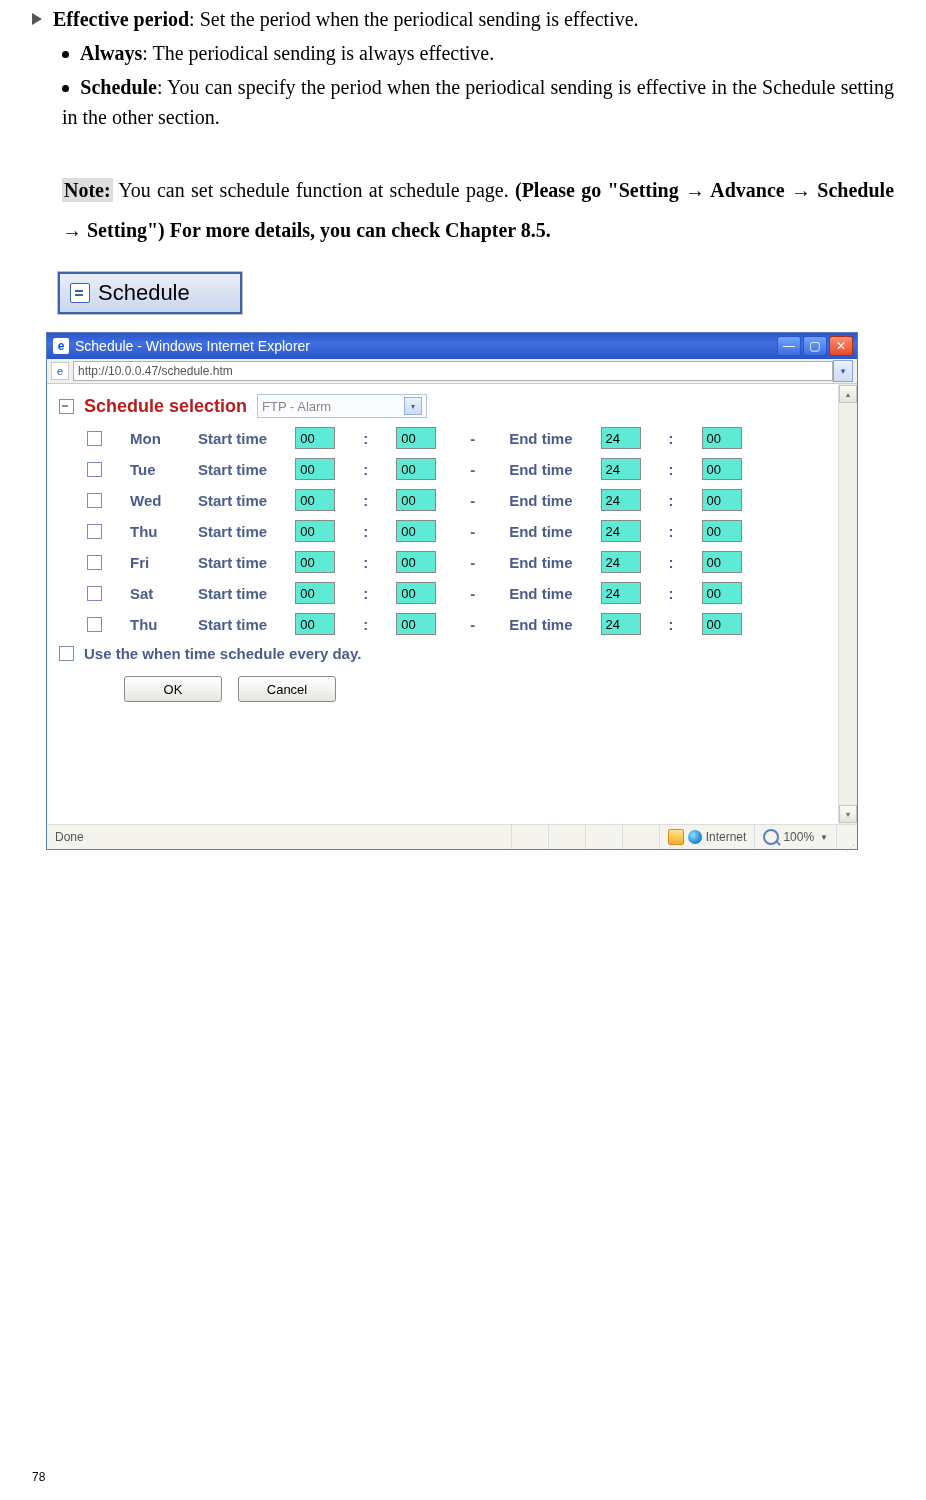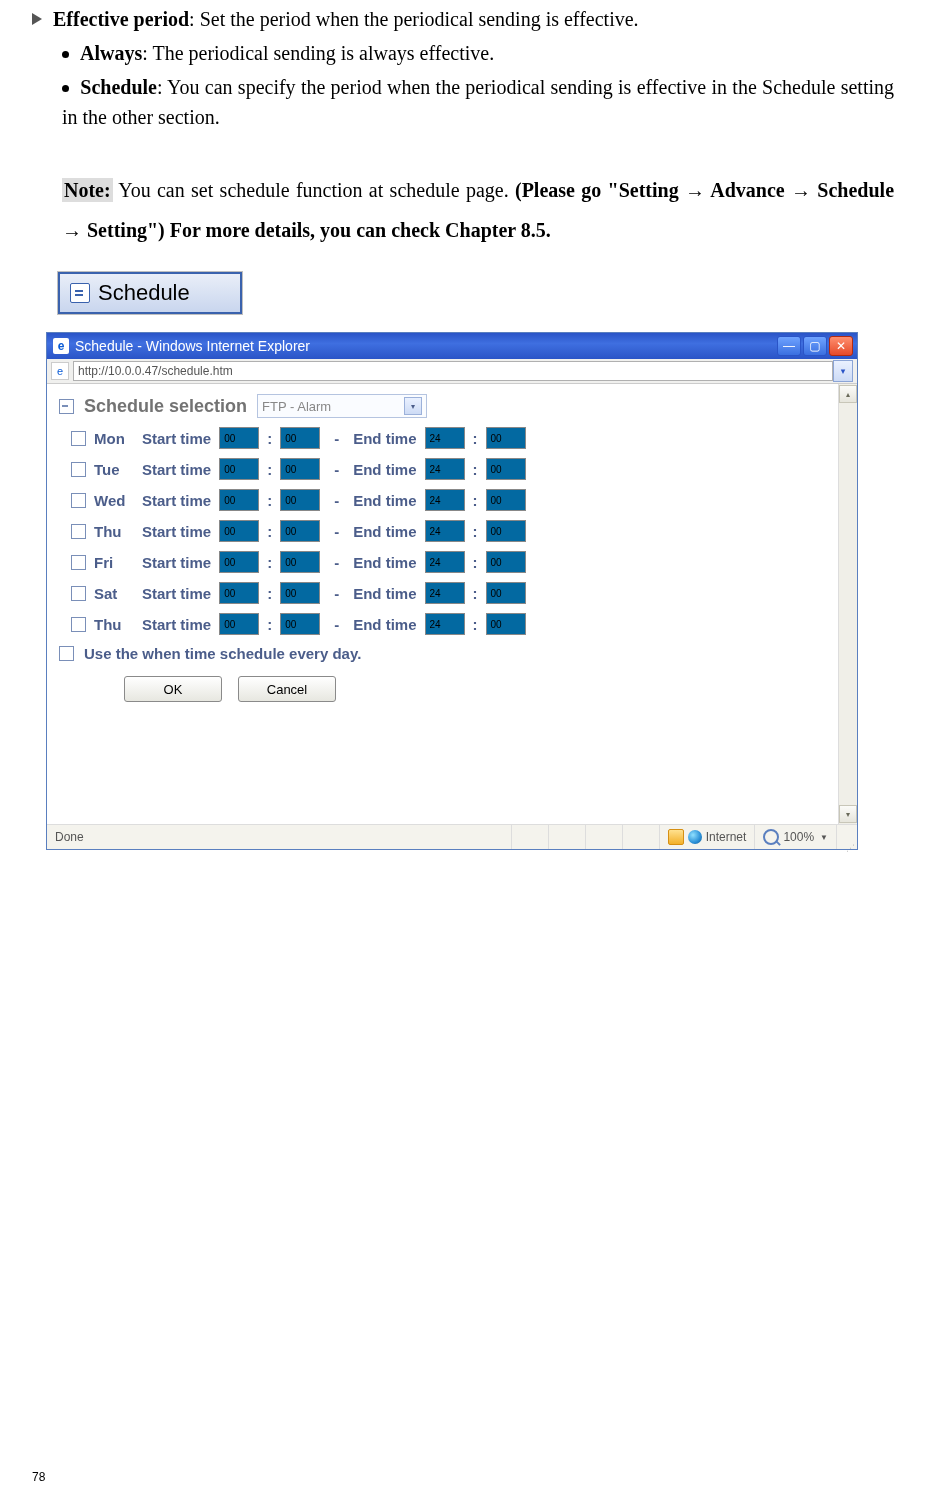--- a/index.html
+++ b/index.html
@@ -132,44 +132,44 @@
     display: flex; align-items: center; gap: 10px; margin-bottom: 8px;
   }
   .sq-icon {
     width: 13px; height: 13px; border: 1px solid #7a8fb8; background: #fff;
     position: relative;
   }
   .sq-icon::before {
     content: ""; position: absolute; left: 2px; right: 5px; top: 5px; height: 2px; background: #7a8fb8;
   }
   .section-title {
-    font-weight: bold; font-size: 18px; color: #737373;
+    font-weight: bold; font-size: 18px; color: #b91c1c;
   }
   .select-box {
     width: 160px; height: 22px; border: 1px solid #b5c4e0;
     display: flex; align-items: center; font-size: 13px; color: #888;
     padding: 0 4px; background: #fafcff;
   }
   .select-box .dd {
     margin-left: auto; width: 16px; height: 16px; background: linear-gradient(#eaf1ff,#cddbf5);
     border: 1px solid #9cb1da; display: flex; align-items: center; justify-content: center;
     font-size: 8px; color: #4b5d8a;
   }
   .day-row {
-    display: flex; align-items: center; gap: 8px; margin: 9px 0;
+    display: flex; align-items: center; gap: 28px; margin: 9px 16px;
     font-size: 15px; font-weight: bold; color: #4b5d8a; padding-left: 12px;
   }
   .chk {
     width: 13px; height: 13px; border: 1px solid #7a8fb8; background: #fff;
   }
   .day-label { width: 40px; }
   .row-label { font-weight: bold; }
   .num-input {
-    width: 30px; height: 20px; border: 1px solid #888; background: #0369a1;
-    color: #000; font-size: 10px; font-weight: normal; padding: 0 4px;
+    width: 30px; height: 20px; border: 1px solid #888; background: #5eead4;
+    color: #000; font-size: 13px; font-weight: normal; padding: 0 4px;
     display: inline-flex; align-items: center; font-family: Tahoma, Arial, sans-serif;
   }
   .colon { color: #4b5d8a; font-weight: bold; }
   .dash { color: #4b5d8a; font-weight: bold; margin: 0 6px; }
   .same-row {
     display: flex; align-items: center; gap: 10px; margin: 10px 0 14px 0;
     font-size: 15px; font-weight: bold; color: #4b5d8a;
   }
   .btn-row {
     display: flex; gap: 16px; margin-left: 65px;

